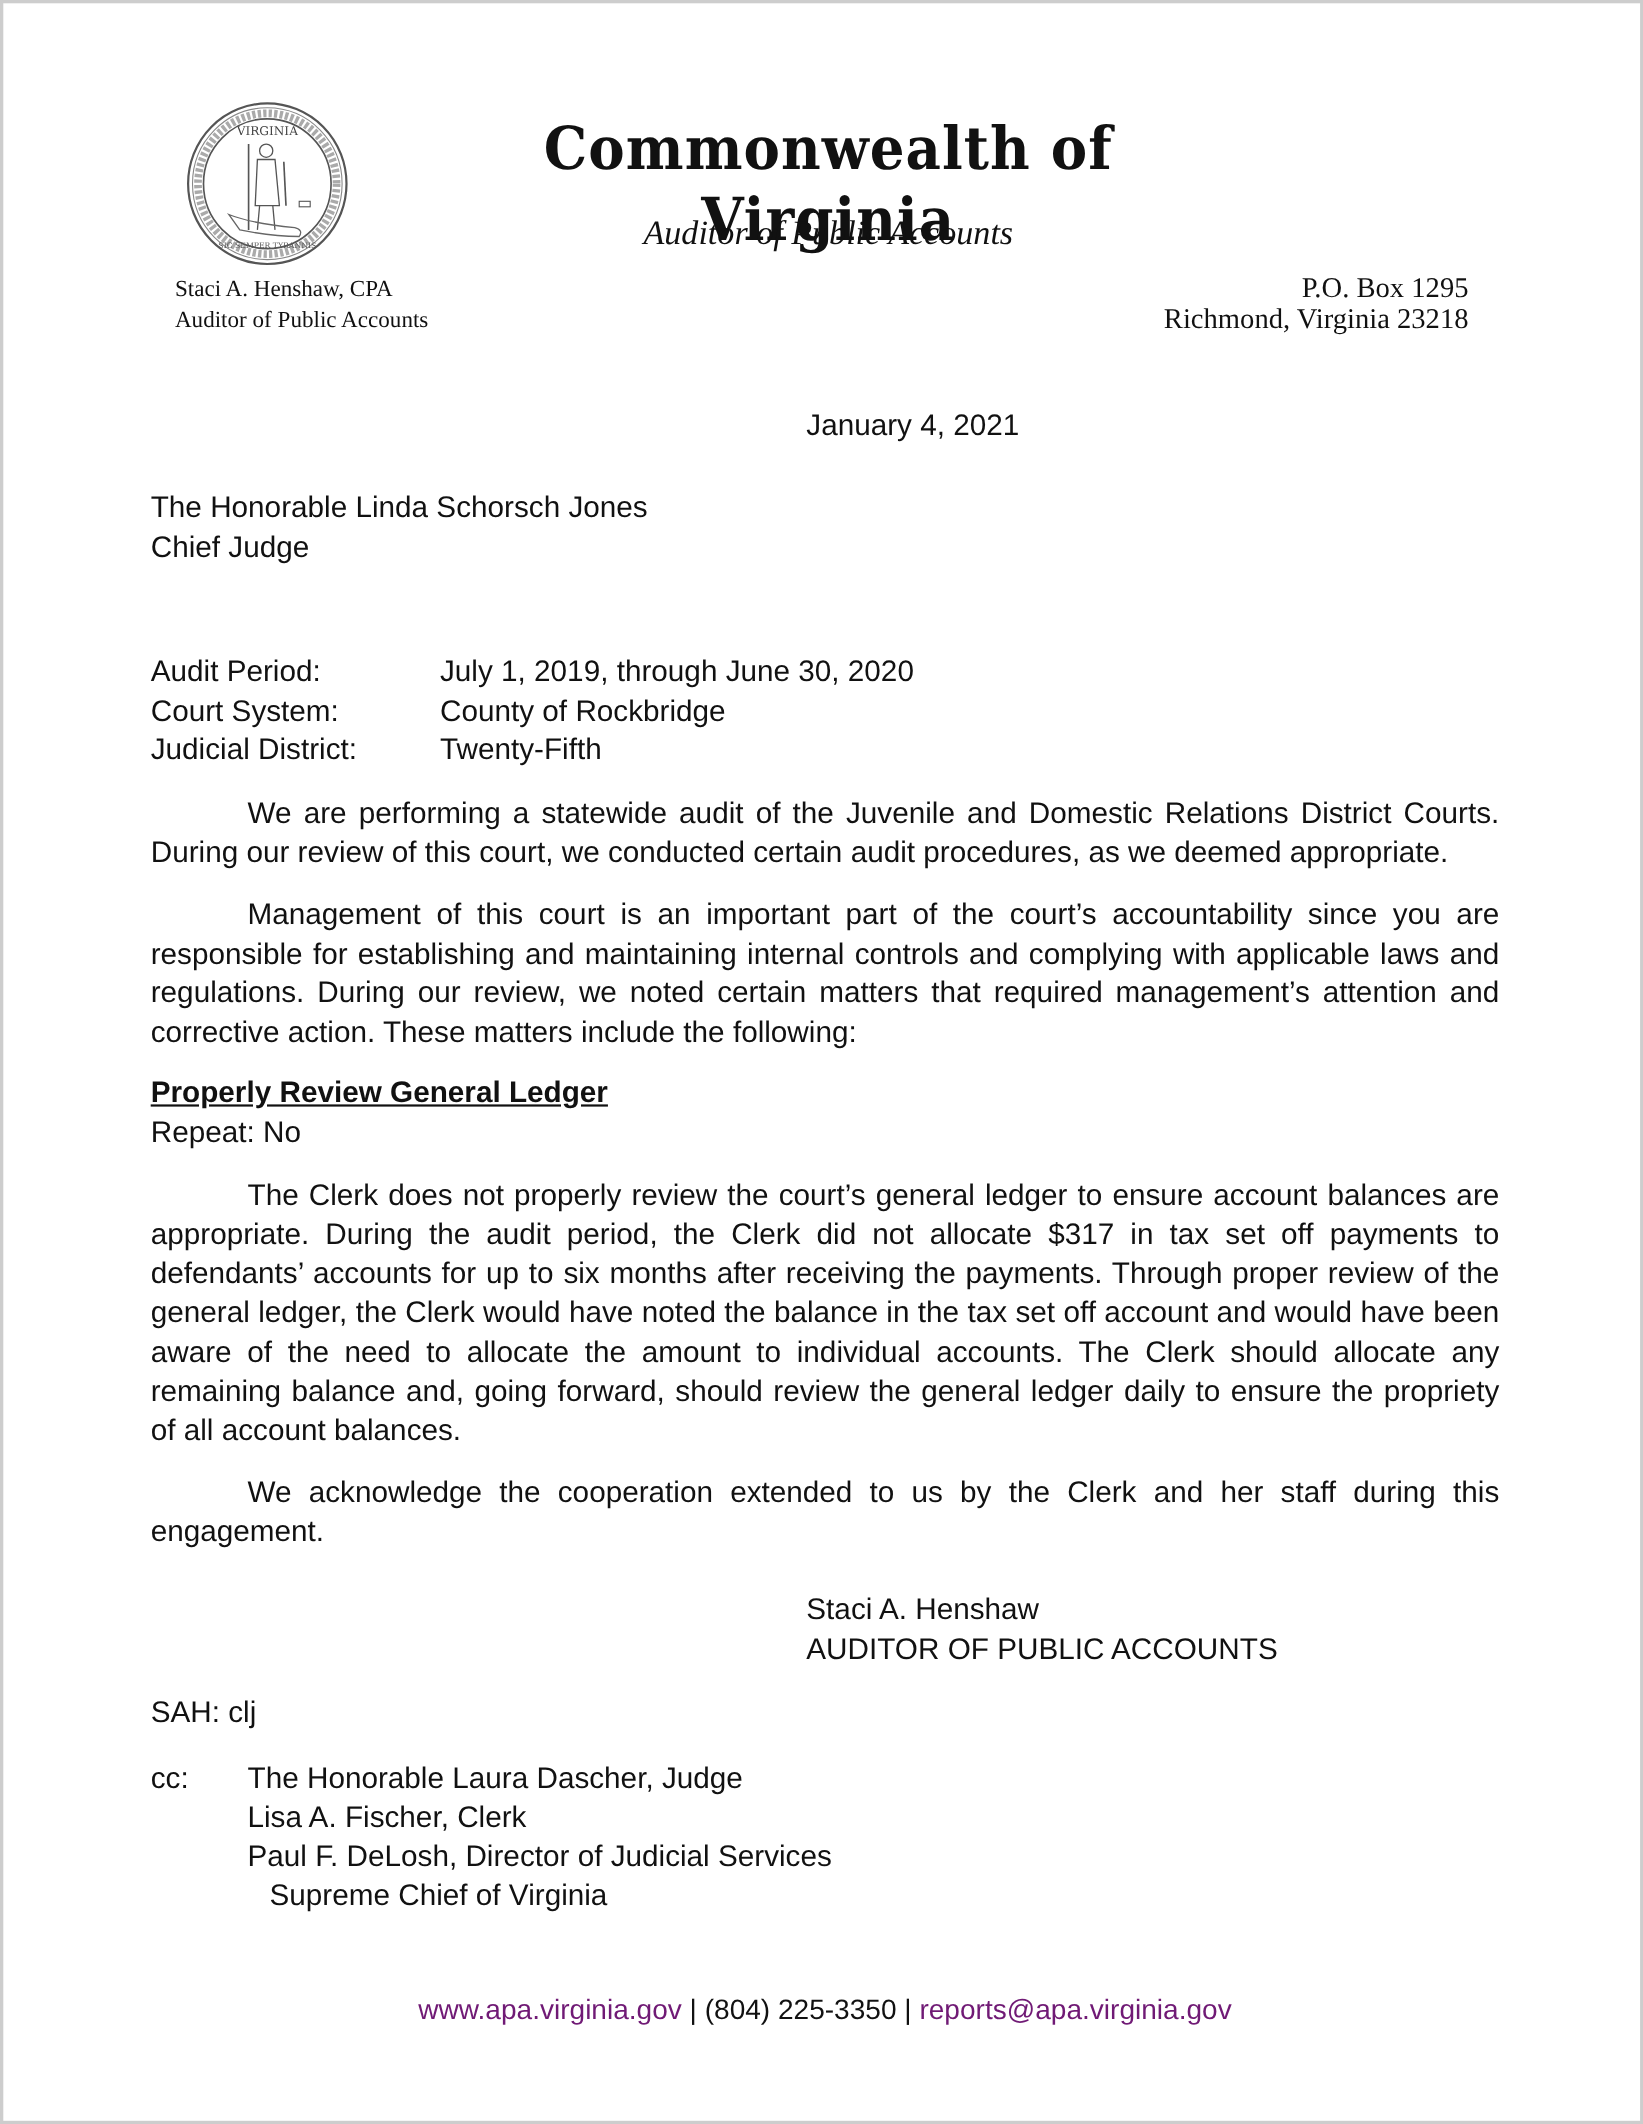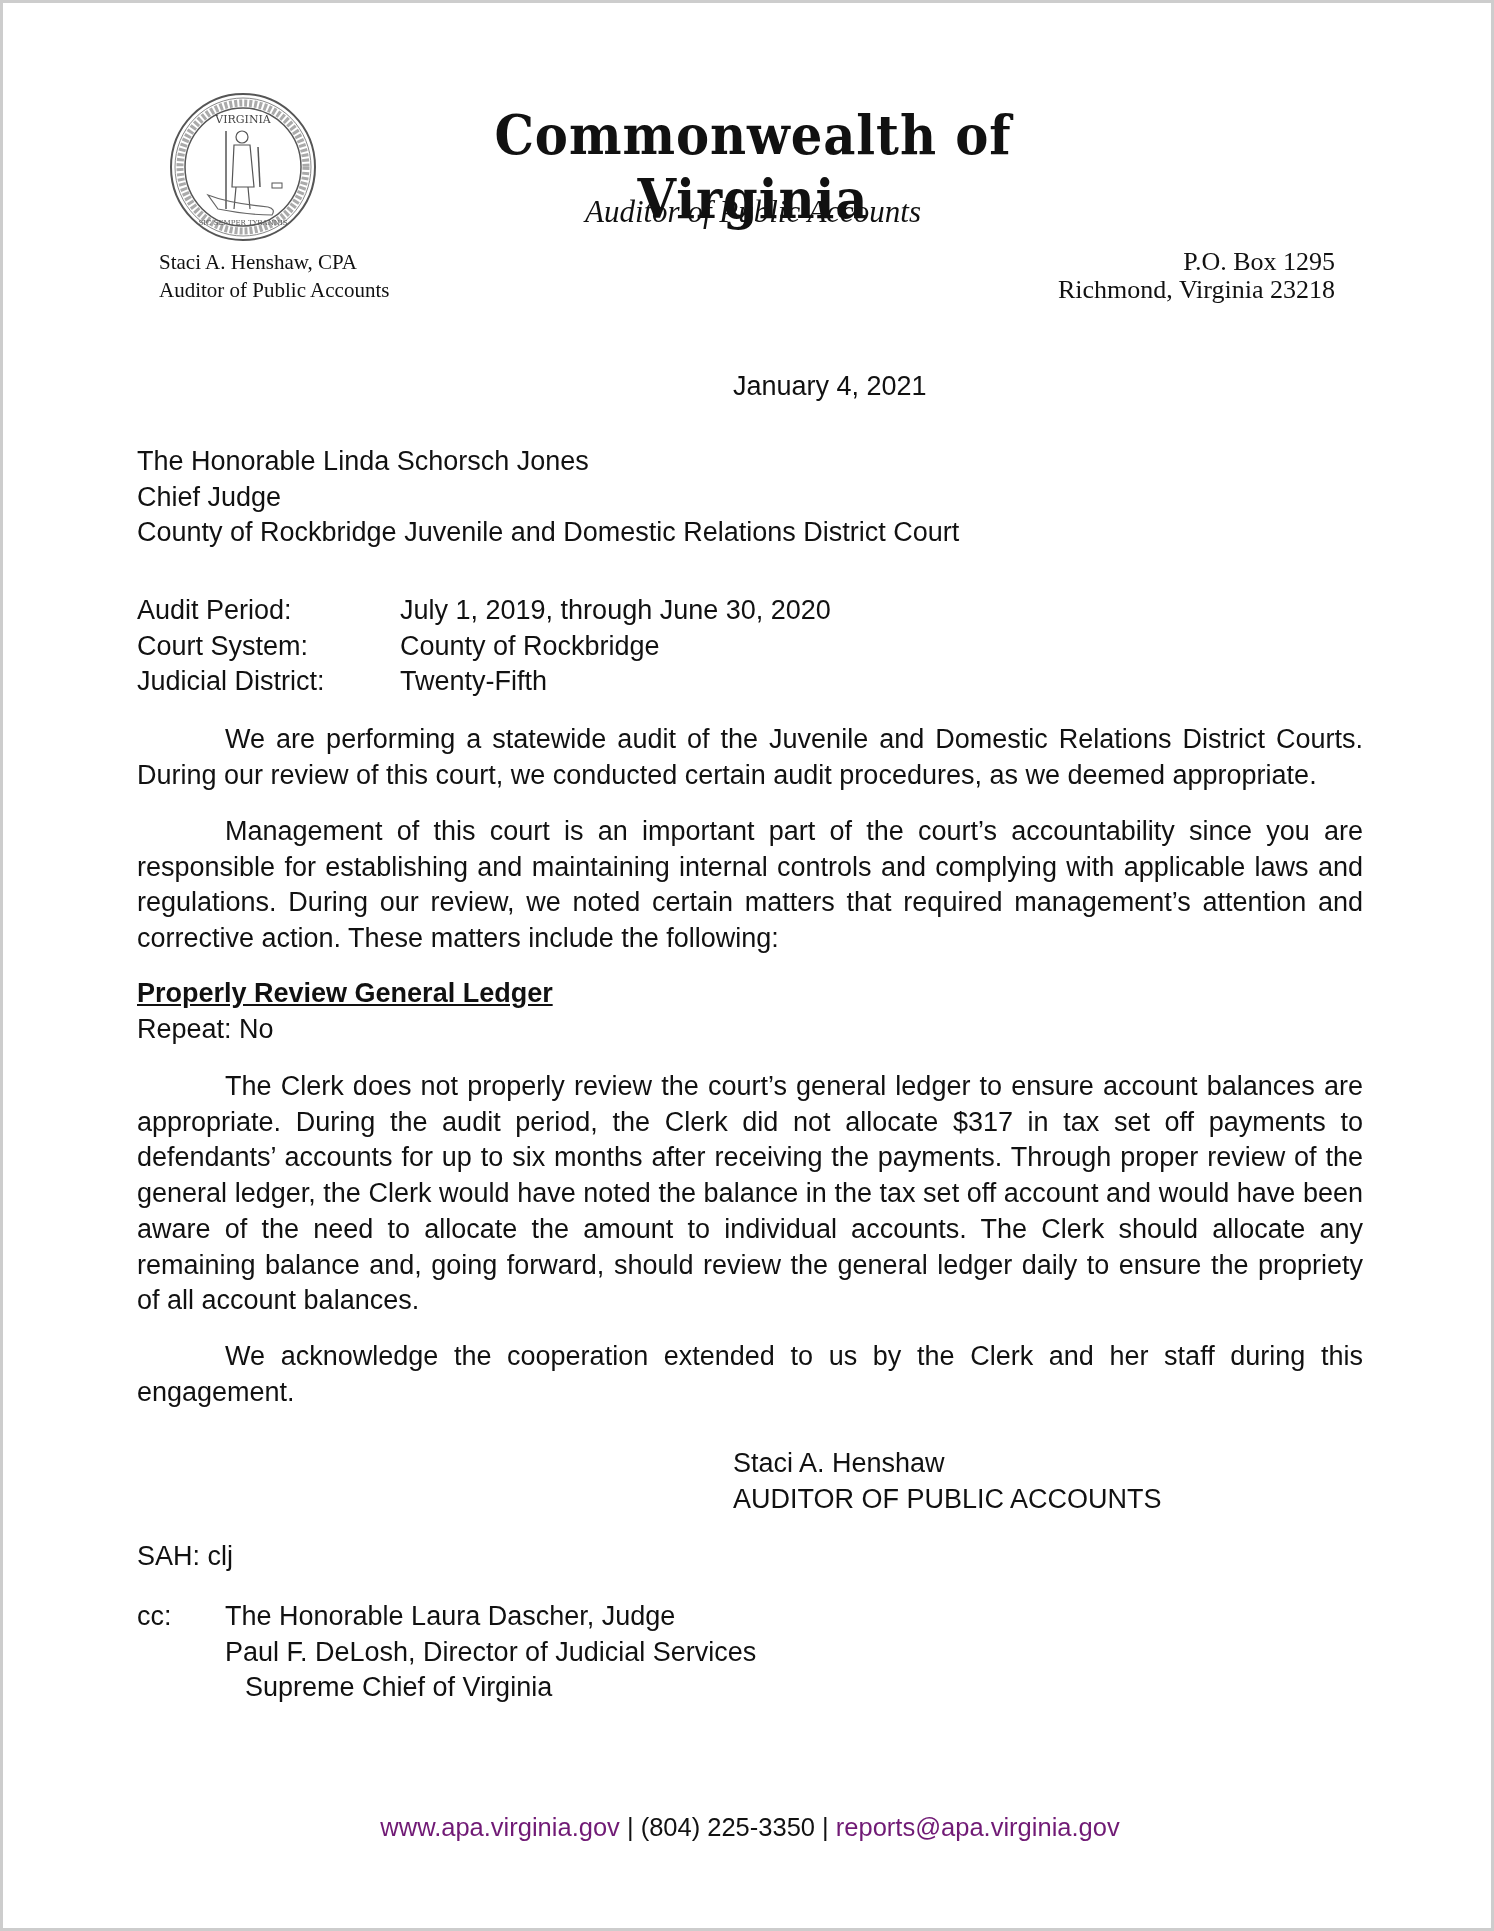--- a/index.html
+++ b/index.html
@@ -89,21 +89,20 @@
   <div class="abs serif lh-right">
     <div>P.O. Box 1295</div>
     <div>Richmond, Virginia 23218</div>
   </div>
 
   <div class="abs sans txt date">January 4, 2021</div>
 
   <div class="abs sans txt addressee">
     <div>The Honorable Linda Schorsch Jones</div>
     <div>Chief Judge</div>
-    <div>County of Rockbridge Juvenile and Domestic Relations District Court</div>
   </div>
 
   <div class="abs sans txt info">
     <div class="info-row">
       <span class="info-label">Audit Period:</span>
       <span>July 1, 2019, through June 30, 2020</span>
     </div>
     <div class="info-row">
       <span class="info-label">Court System:</span>
       <span>County of Rockbridge</span>
@@ -130,20 +129,24 @@
 
   <div class="abs sans txt initials">SAH: clj</div>
 
   <div class="abs sans txt cc">
     <div class="cc-row">
       <span class="cc-label">cc:</span>
       <span>The Honorable Laura Dascher, Judge</span>
     </div>
     <div class="cc-row">
       <span class="cc-label"></span>
+      <span>Lisa A. Fischer, Clerk</span>
+    </div>
+    <div class="cc-row">
+      <span class="cc-label"></span>
       <span>Paul F. DeLosh, Director of Judicial Services</span>
     </div>
     <div class="cc-row">
       <span class="cc-label"></span>
       <span class="cc-indent">Supreme Chief of Virginia</span>
     </div>
   </div>
 
   <div class="abs sans footer">
     <a>www.apa.virginia.gov</a><span class="sep"> | </span><span>(804) 225-3350</span><span class="sep"> | </span><a>reports@apa.virginia.gov</a>

